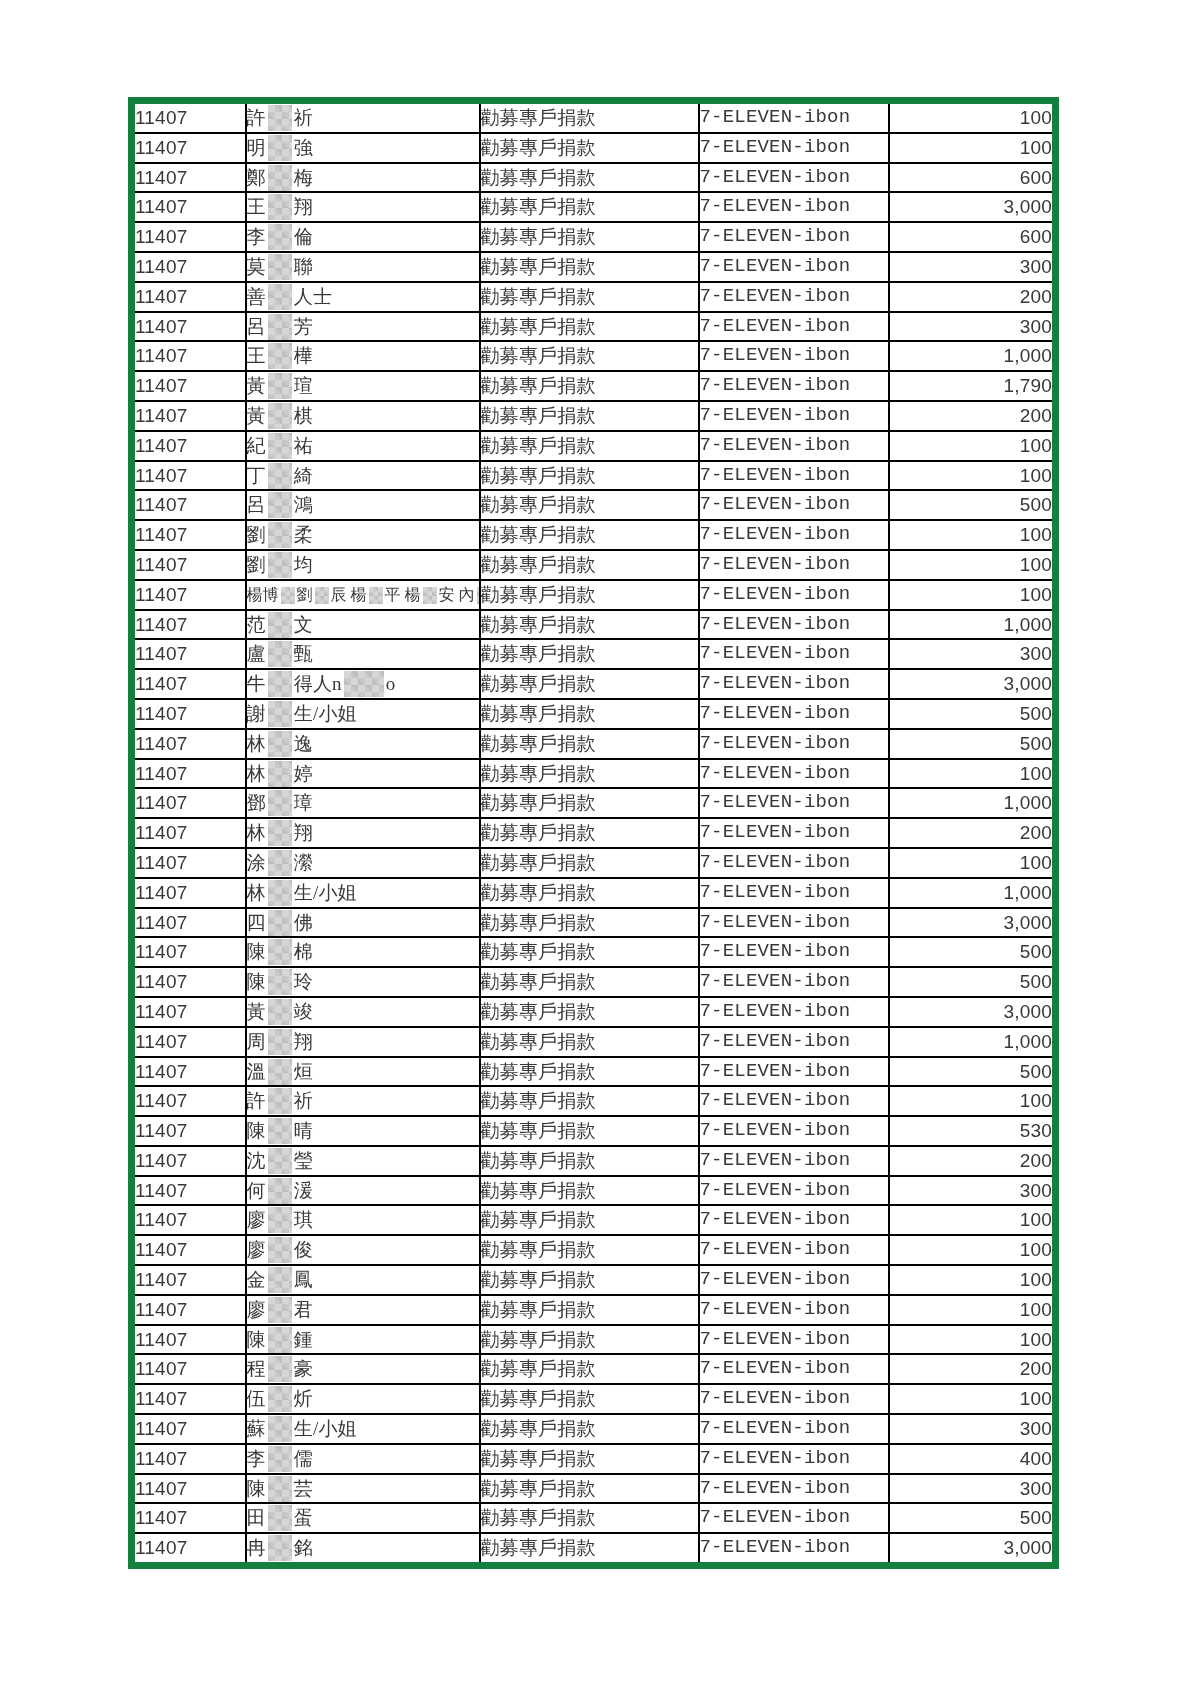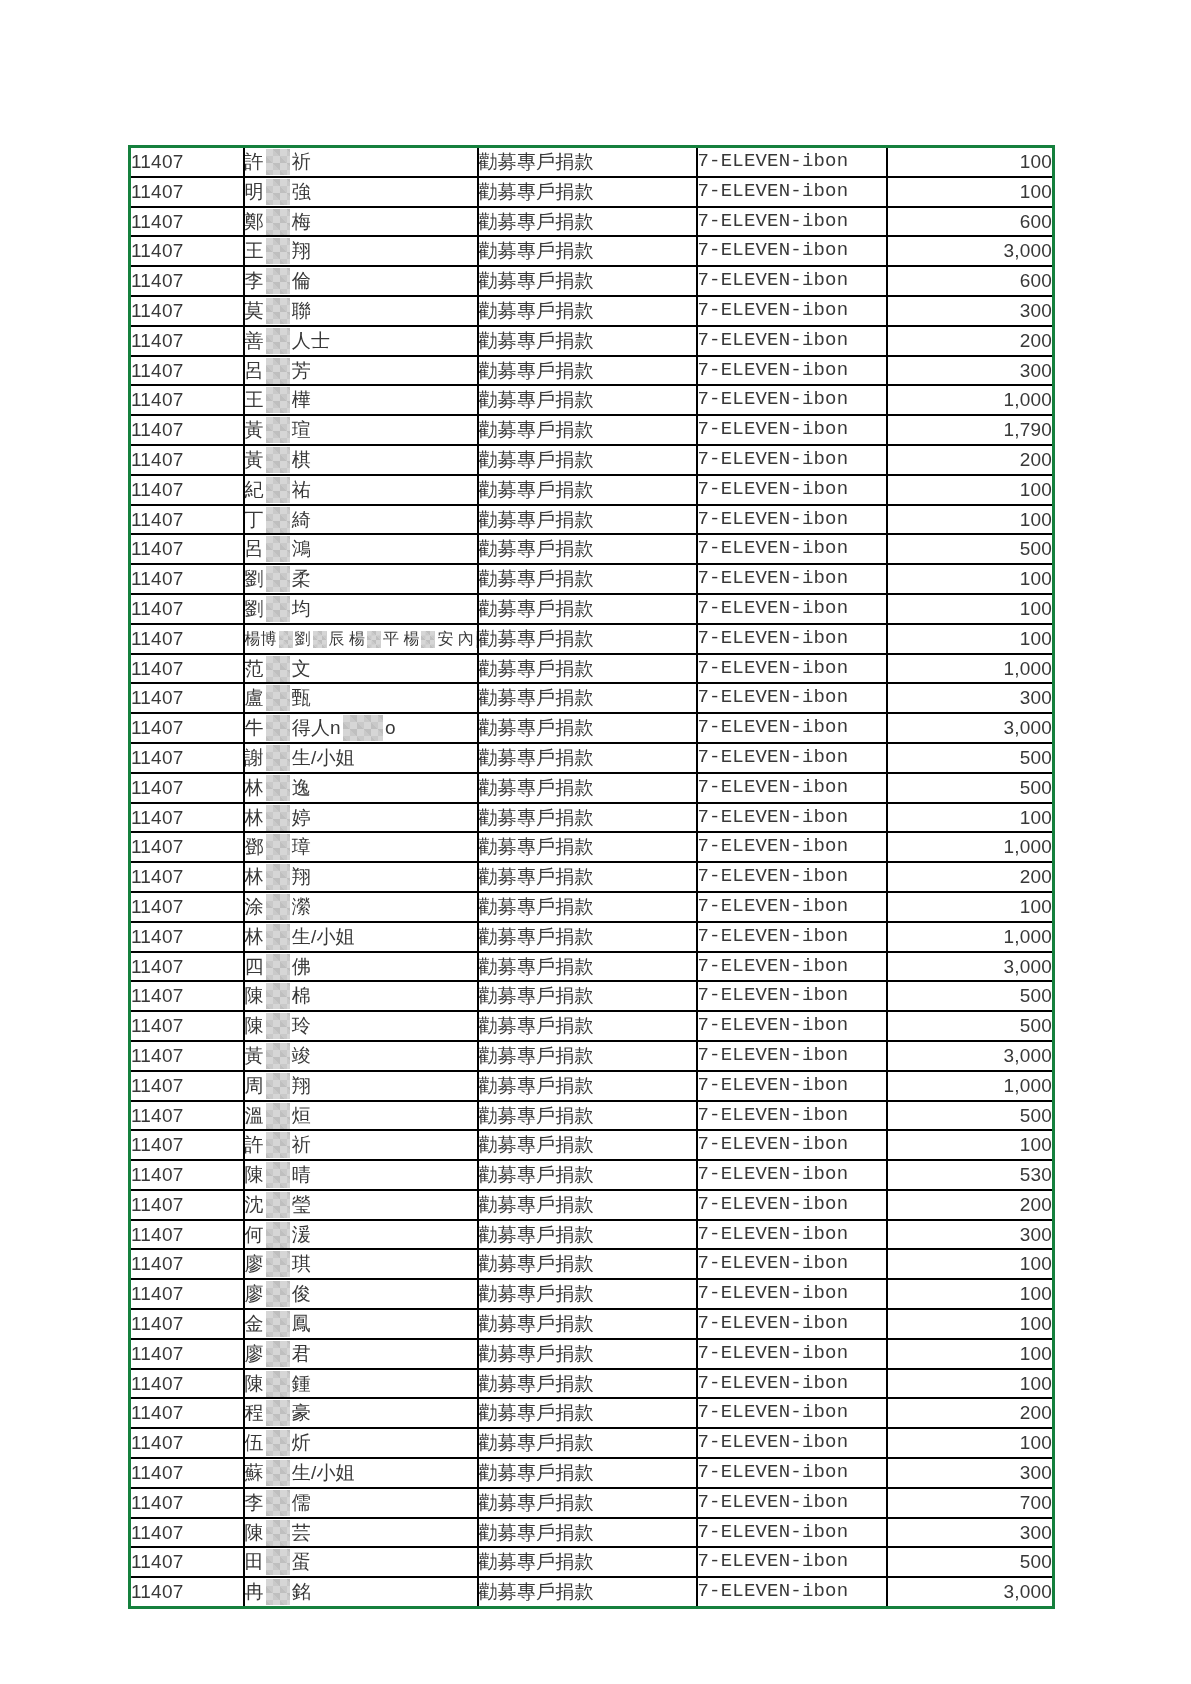--- a/index.html
+++ b/index.html
@@ -4,32 +4,31 @@
 <style>
   html,body{margin:0;padding:0;}
   body{
     width:1191px;height:1684px;background:#ffffff;position:relative;
     font-family:"Liberation Sans", sans-serif;
     -webkit-font-smoothing:antialiased;
   }
   .table-wrap{position:absolute;left:128px;top:97px;}
   table.donations{
     border-collapse:collapse;table-layout:fixed;width:924px;
-    border:3px solid #15803d;
-    margin-top:48px;
+    border:7px solid #15803d;
   }
   table.donations td{
     border:2px solid #000;
     height:27.8px;line-height:27.8px;
     padding:0;overflow:hidden;white-space:nowrap;
     font-size:19px;font-weight:400;color:#383838;
     letter-spacing:0.2px;
   }
   td.c-code{padding-left:8px;}
-  td.c-name{padding-left:8px;}
+  td.c-name{padding-left:8px;font-family:Liberation Serif, serif;}
   td.c-type{padding-left:5px;}
   td.c-chan{padding-left:4px;letter-spacing:0;font-family:Liberation Mono, monospace;}
   td.c-amt{text-align:right;padding-right:9px;border-radius:7px;}
   tr.small-row td.c-name{font-size:16px;letter-spacing:0;text-align:center;}
   .redact{
     display:inline-block;width:24px;height:26px;margin:0 2px;
     vertical-align:-7px;
     background-color:#d6d6d6;
     background-image:
       linear-gradient(45deg,#bfbfbf 25%,transparent 25%,transparent 75%,#bfbfbf 75%,#bfbfbf),
@@ -366,21 +365,21 @@
     <td class="c-name">蘇<span class="redact"></span>生/小姐</td>
     <td class="c-type">勸募專戶捐款</td>
     <td class="c-chan">7-ELEVEN-ibon</td>
     <td class="c-amt">300</td>
   </tr>
         <tr>
     <td class="c-code">11407</td>
     <td class="c-name">李<span class="redact"></span>儒</td>
     <td class="c-type">勸募專戶捐款</td>
     <td class="c-chan">7-ELEVEN-ibon</td>
-    <td class="c-amt">700</td>
+    <td class="c-amt">400</td>
   </tr>
         <tr>
     <td class="c-code">11407</td>
     <td class="c-name">陳<span class="redact"></span>芸</td>
     <td class="c-type">勸募專戶捐款</td>
     <td class="c-chan">7-ELEVEN-ibon</td>
     <td class="c-amt">300</td>
   </tr>
         <tr>
     <td class="c-code">11407</td>

